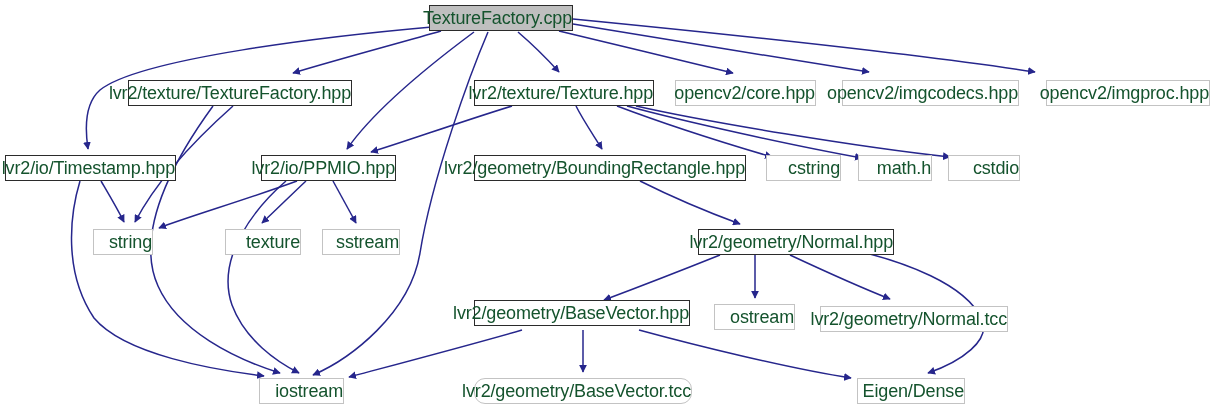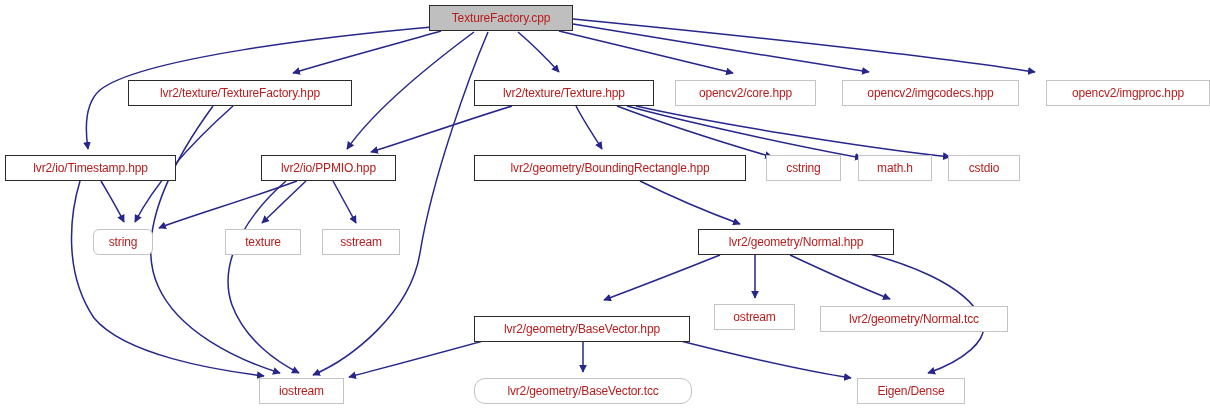--- a/index.html
+++ b/index.html
@@ -22,26 +22,26 @@
     left: 0;
     top: 0;
     width: 1210px;
     height: 411px;
   }
   .node {
     position: absolute;
     box-sizing: border-box;
     display: flex;
     align-items: center;
-    justify-content: center;
+    justify-content: flex-end;
     white-space: nowrap;
-    font-size: 12px;
+    font-size: 18px;
     line-height: 1;
     letter-spacing: -0.15px;
-    color: #b91c1c;
+    color: #14532d;
     background: #ffffff;
     border: 1px solid #c3c3c3;
     z-index: 5;
   }
   .node.internal {
     border: 1.6px solid #2b2b2b;
     background: #ffffff;
   }
   .node.root {
     border: 1.6px solid #2b2b2b;
@@ -123,33 +123,33 @@
       </div>
       <div class="node external" style="left: 766px; top: 155px; width: 75px; height: 26px;">
         <span class="node-label">cstring</span>
       </div>
       <div class="node external" style="left: 858px; top: 155px; width: 74px; height: 26px;">
         <span class="node-label">math.h</span>
       </div>
       <div class="node external" style="left: 948px; top: 155px; width: 72px; height: 26px;">
         <span class="node-label">cstdio</span>
       </div>
-      <div class="node external" style="left: 93px; top: 229px; width: 60px; height: 26px; border-radius: 6px;">
+      <div class="node external" style="left: 93px; top: 229px; width: 60px; height: 26px;">
         <span class="node-label">string</span>
       </div>
       <div class="node external" style="left: 225px; top: 229px; width: 76px; height: 26px;">
         <span class="node-label">texture</span>
       </div>
       <div class="node external" style="left: 322px; top: 229px; width: 78px; height: 26px;">
         <span class="node-label">sstream</span>
       </div>
       <div class="node internal" style="left: 658px; top: 229px; width: 196px; height: 26px; margin-left: 40px;">
         <span class="node-label">lvr2/geometry/Normal.hpp</span>
       </div>
-      <div class="node internal" style="left: 474px; top: 316px; width: 216px; height: 26px;">
+      <div class="node internal" style="left: 474px; top: 300px; width: 216px; height: 26px;">
         <span class="node-label">lvr2/geometry/BaseVector.hpp</span>
       </div>
       <div class="node external" style="left: 714px; top: 304px; width: 81px; height: 26px;">
         <span class="node-label">ostream</span>
       </div>
       <div class="node external" style="left: 820px; top: 306px; width: 188px; height: 26px;">
         <span class="node-label">lvr2/geometry/Normal.tcc</span>
       </div>
       <div class="node external" style="left: 259px; top: 378px; width: 85px; height: 26px;">
         <span class="node-label">iostream</span>

